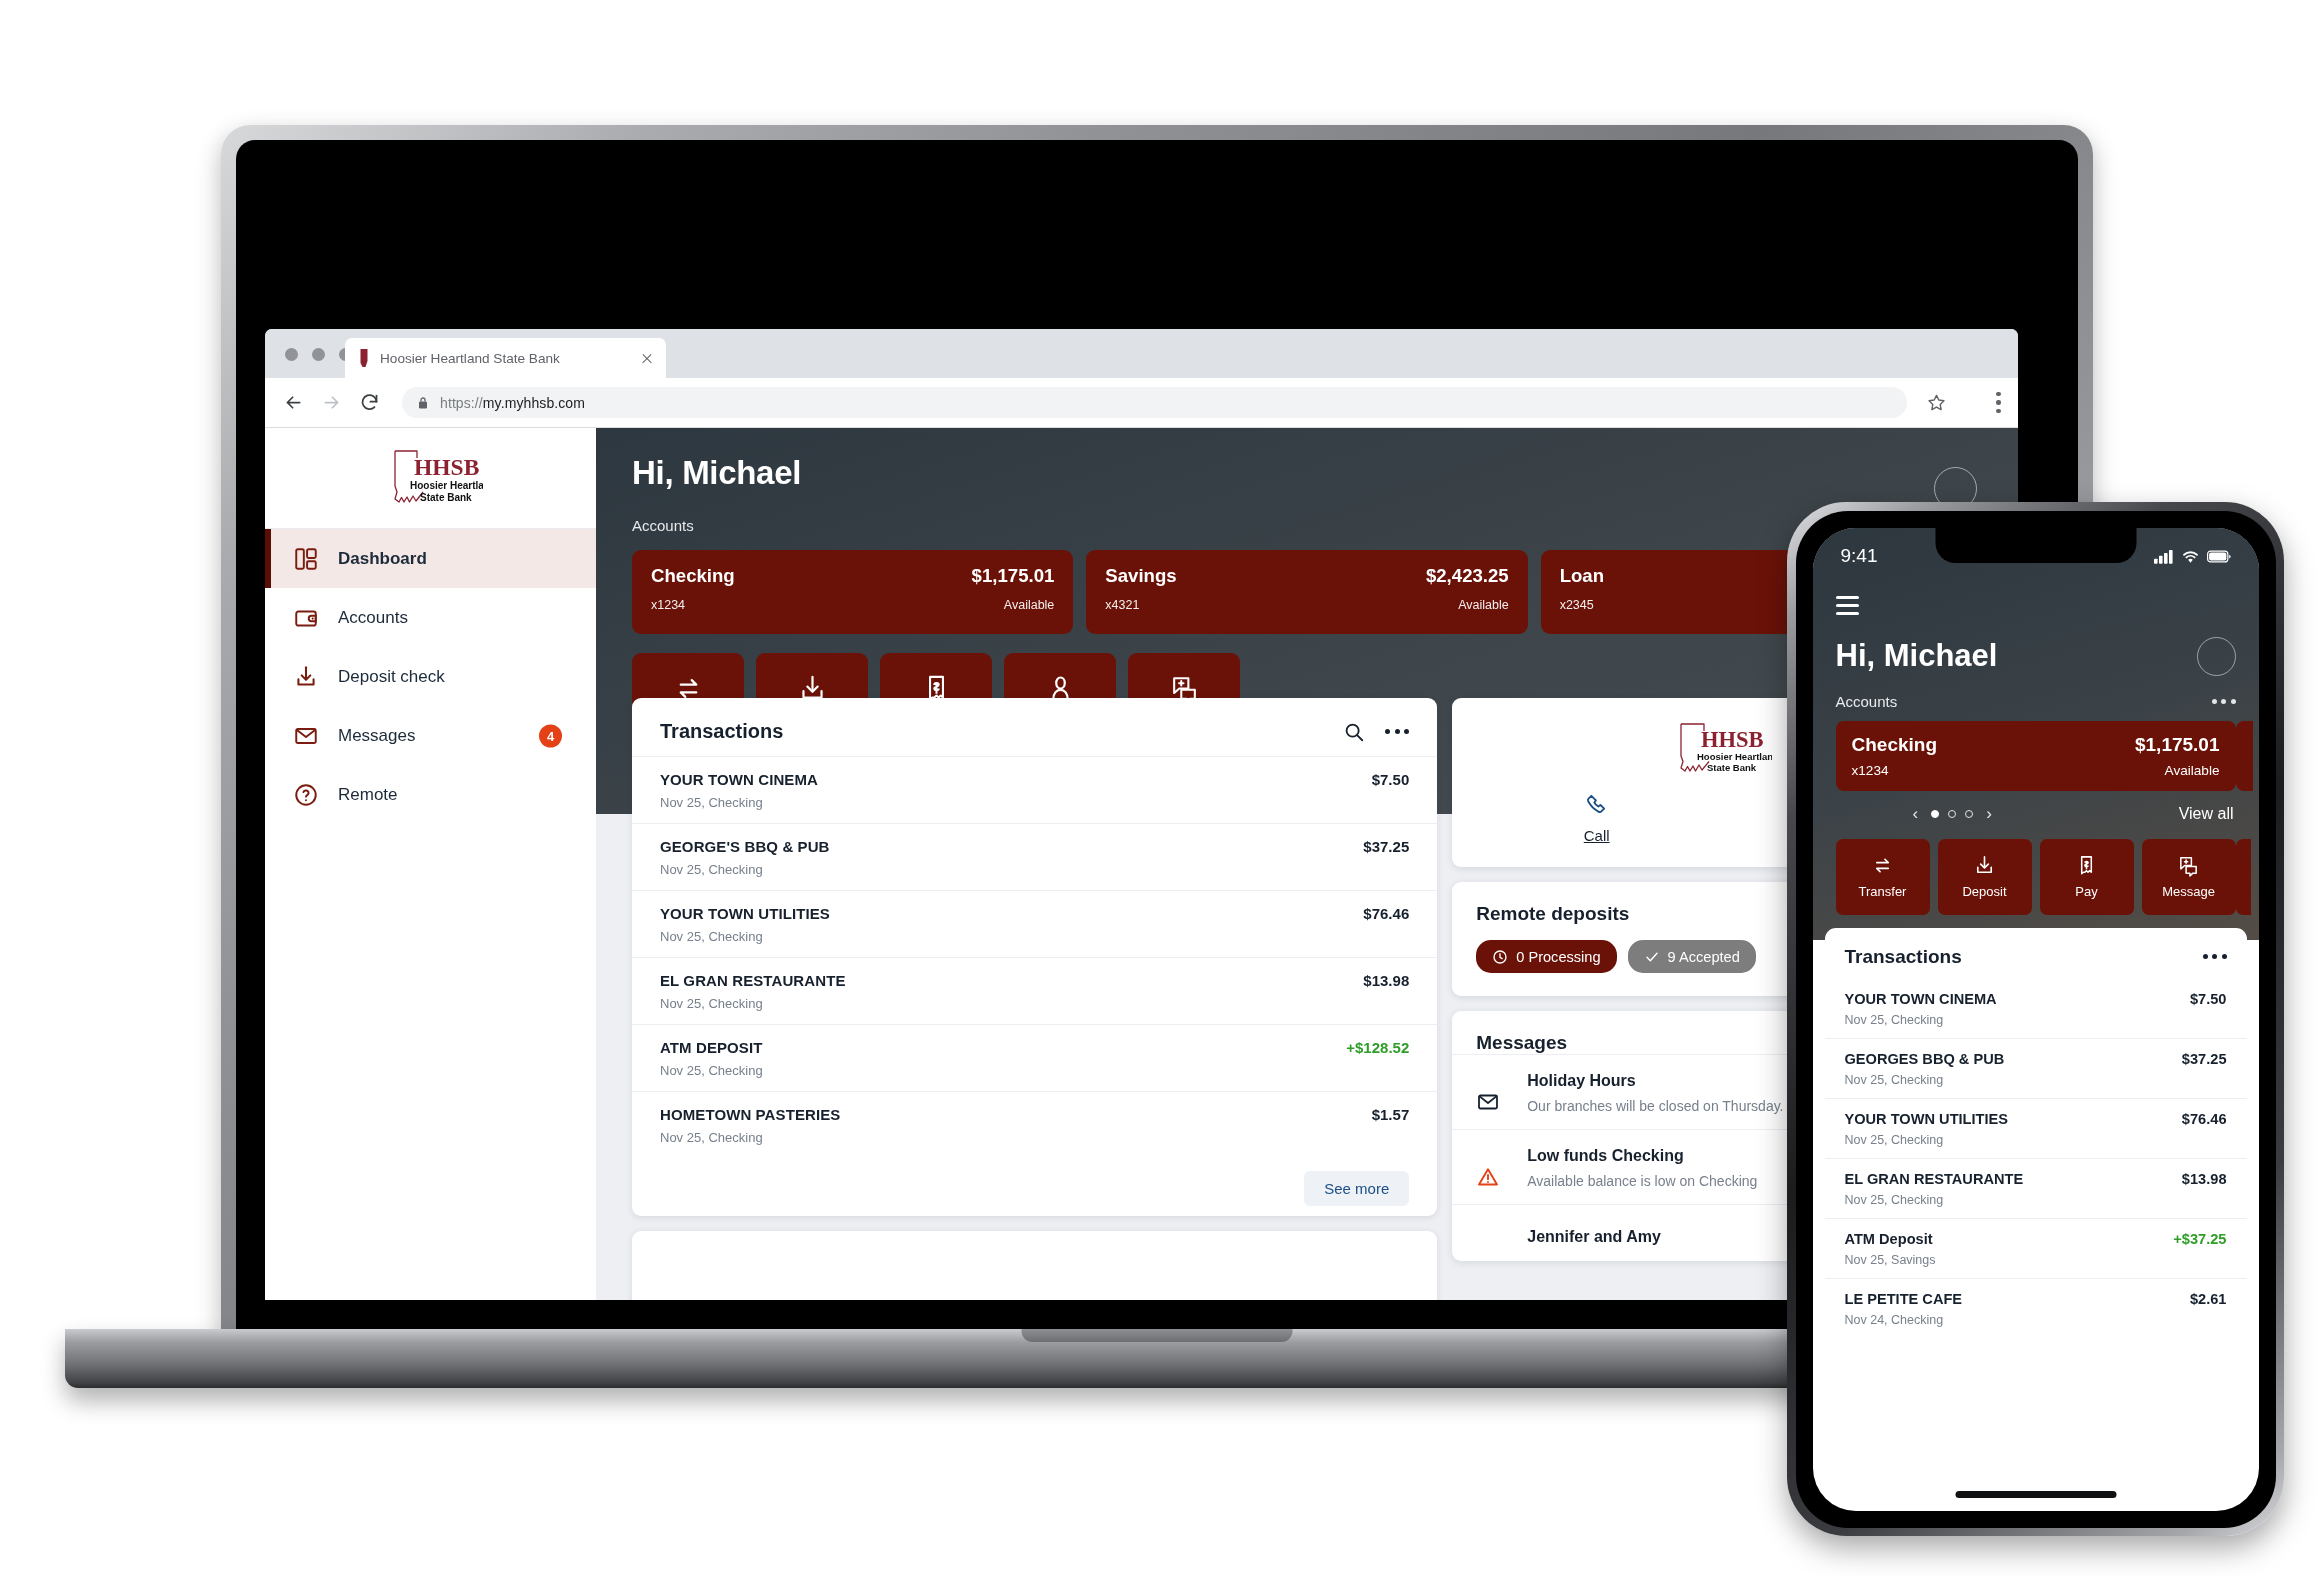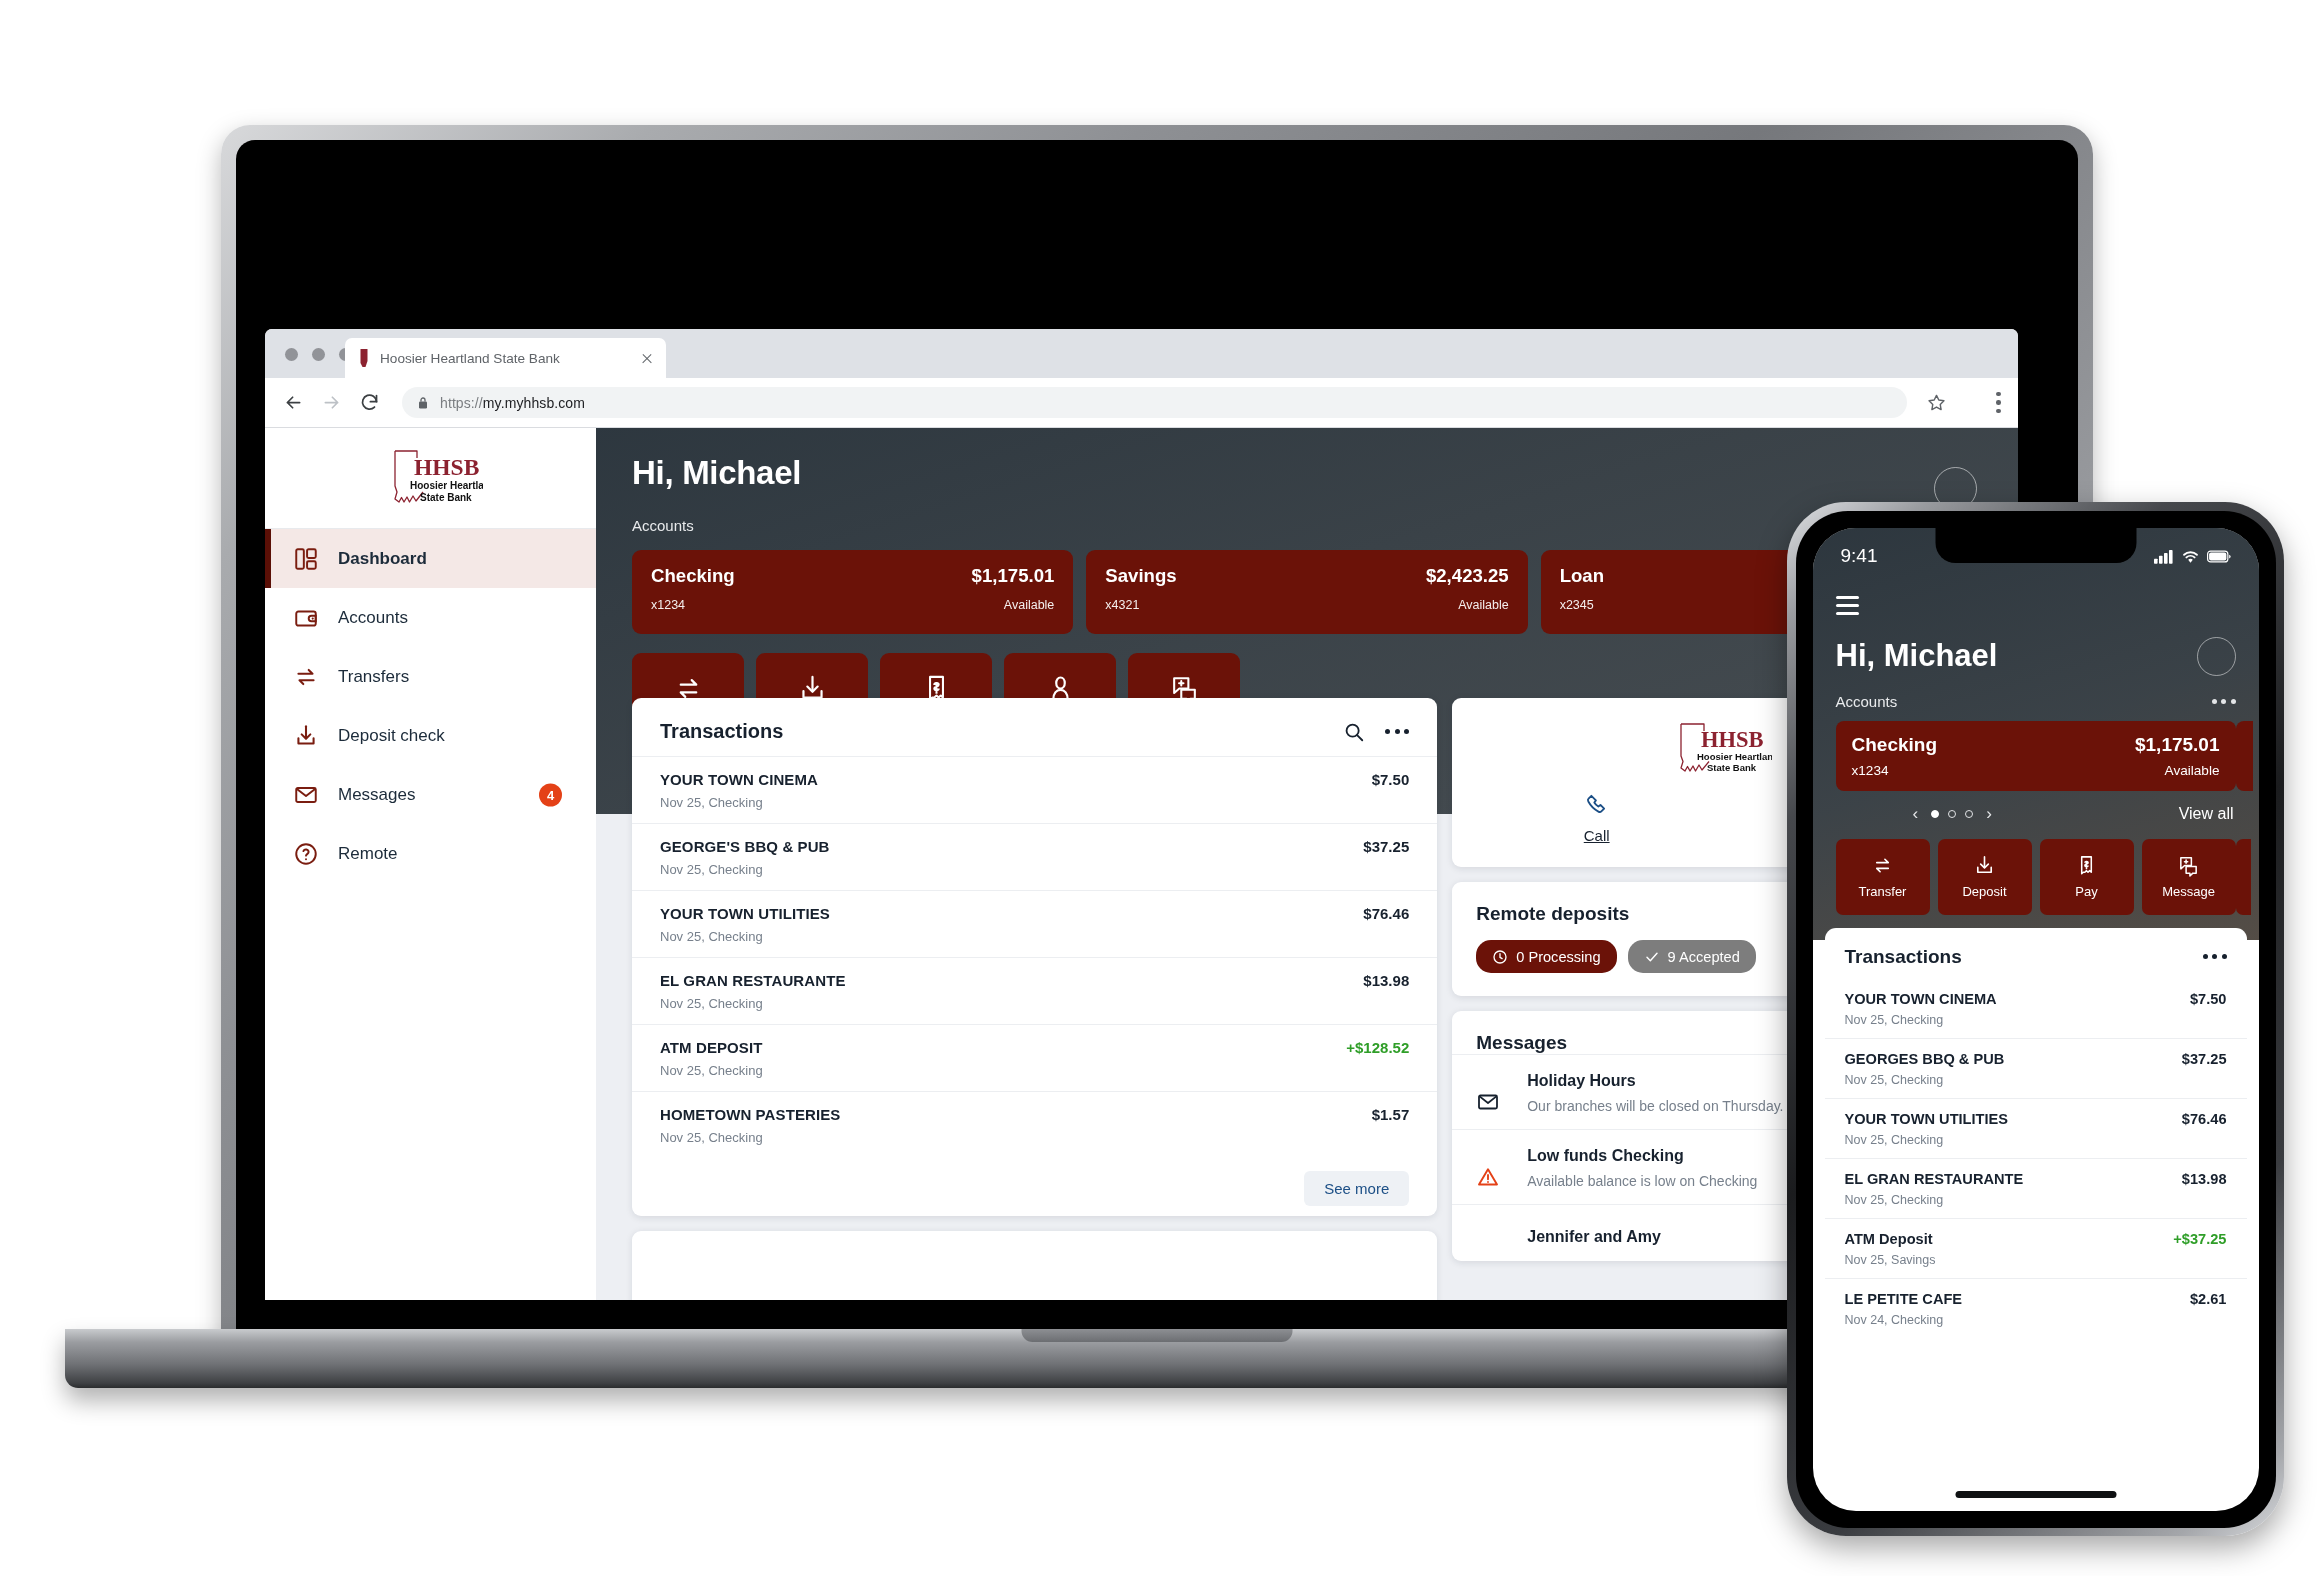--- a/index.html
+++ b/index.html
@@ -400,29 +400,20 @@
         <span class="nav-ico">
           <svg viewBox="0 0 24 24" fill="none" stroke="currentColor" stroke-width="1.8">
               <rect x="3" y="6" width="18" height="13" rx="2"></rect>
               <path d="M17 10h4v5h-4a2.5 2.5 0 0 1 0-5z"></path>
               <circle cx="18.2" cy="12.5" r="1" fill="currentColor" stroke="none"></circle>
             </svg>
         </span>
         <span class="nav-label">Accounts</span>
       </div>
 
-      <div class="nav-item">
-        <span class="nav-ico">
-          <svg viewBox="0 0 24 24" fill="none" stroke="currentColor" stroke-width="1.9" stroke-linecap="round" stroke-linejoin="round">
-              <path d="M5 9h13l-3.5-3.5"></path>
-              <path d="M19 15H6l3.5 3.5"></path>
-            </svg>
-        </span>
-        <span class="nav-label">Transfers</span>
-      </div>
 
       <div class="nav-item">
         <span class="nav-ico">
           <svg viewBox="0 0 24 24" fill="none" stroke="currentColor" stroke-width="1.9" stroke-linecap="round" stroke-linejoin="round">
               <path d="M12 3v11"></path>
               <path d="M8 10.5l4 4 4-4"></path>
               <path d="M5 14v5h14v-5"></path>
             </svg>
         </span>
         <span class="nav-label">Deposit check</span>

